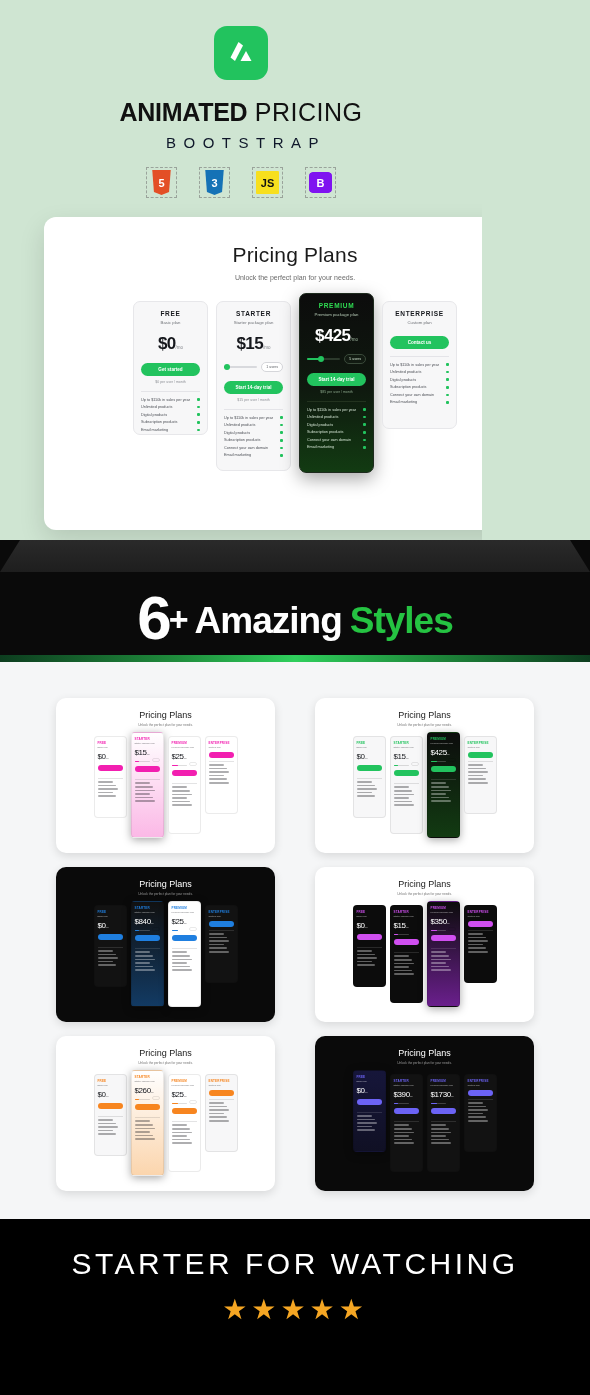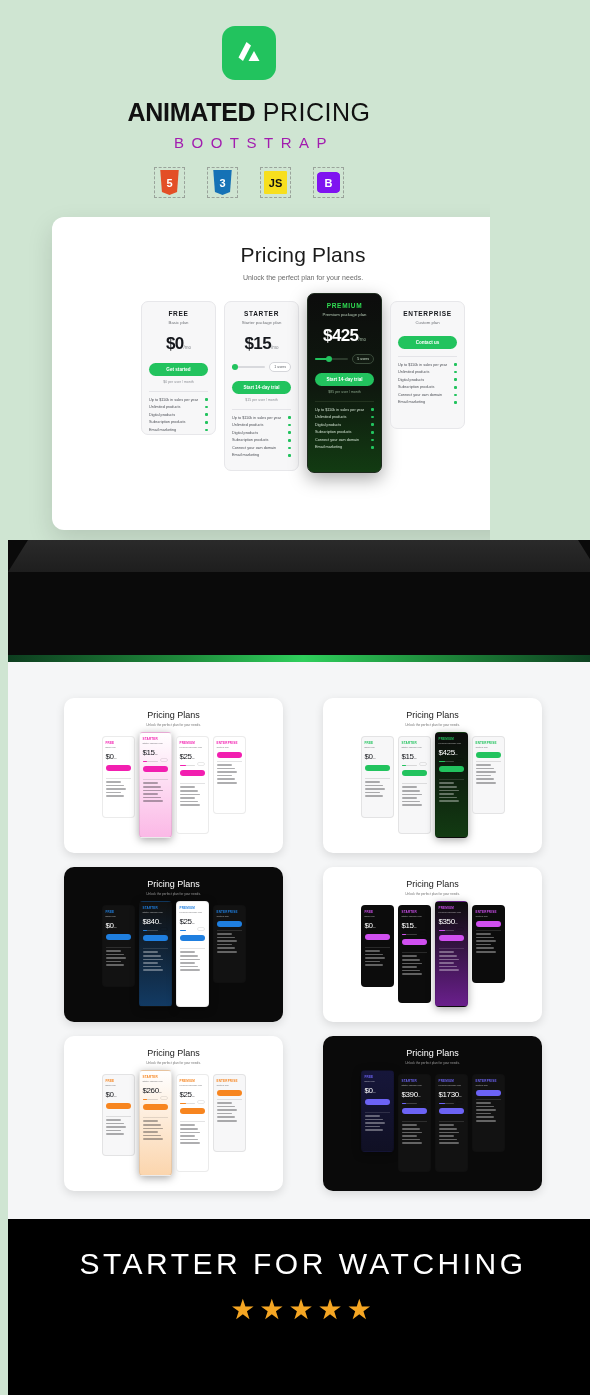--- a/index.html
+++ b/index.html
@@ -3,21 +3,21 @@
 <meta charset="utf-8">
 <style>
   * { box-sizing: border-box; margin: 0; padding: 0; }
   html, body {
     width: 590px;
     height: 1395px;
     font-family: "Liberation Sans", sans-serif;
     background: #cfe5d2;
     overflow: hidden;
   }
-  .page { position: relative; width: 482px; height: 1395px; margin-left: 8px; }
+  .page { position: relative; width: 482px; height: 1395px; }
 
   
   .hero {
     position: relative;
     height: 540px;
     background: #cfe5d2;
     text-align: center;
     overflow: hidden;
   }
   .logo-badge {
@@ -34,21 +34,21 @@
     font-size: 25px;
     letter-spacing: 0.5px;
     color: #111;
     font-weight: 400;
   }
   .brand-title b { font-weight: 800; letter-spacing: -0.3px; }
   .brand-sub {
     margin-top: 7px;
     font-size: 15px;
     letter-spacing: 7.5px;
-    color: #a21caf;
+    color: #0f172a;
     font-weight: 400;
     padding-left: 10px;
   }
 
   .tech-row {
     margin-top: 16px;
     display: flex; justify-content: center; gap: 22px;
   }
   .tech-badge {
     width: 31px; height: 31px;
@@ -389,20 +389,23 @@
               <i class="dot"></i>
             </div>
         </div>
 
       </div>
     </div>
   </div>
 
   <div class="platform">
     <div class="persp"></div>
+    <div class="styles-head">
+      <span class="six">6</span><span class="plus">+</span><span class="amazing">Amazing</span><span class="styles">Styles</span>
+    </div>
   </div>
   <div class="green-bar"></div>
 
   <div class="grid-sec">
     <div class="grid" id="variant-grid">
         <div class="thumb light">
           <div class="th-title">Pricing Plans</div>
           <div class="th-sub">Unlock the perfect plan for your needs.</div>
           <div class="th-row">
             <div class="tcard" style="background: rgb(255, 255, 255); color: rgb(22, 24, 29); height: 82px;">

